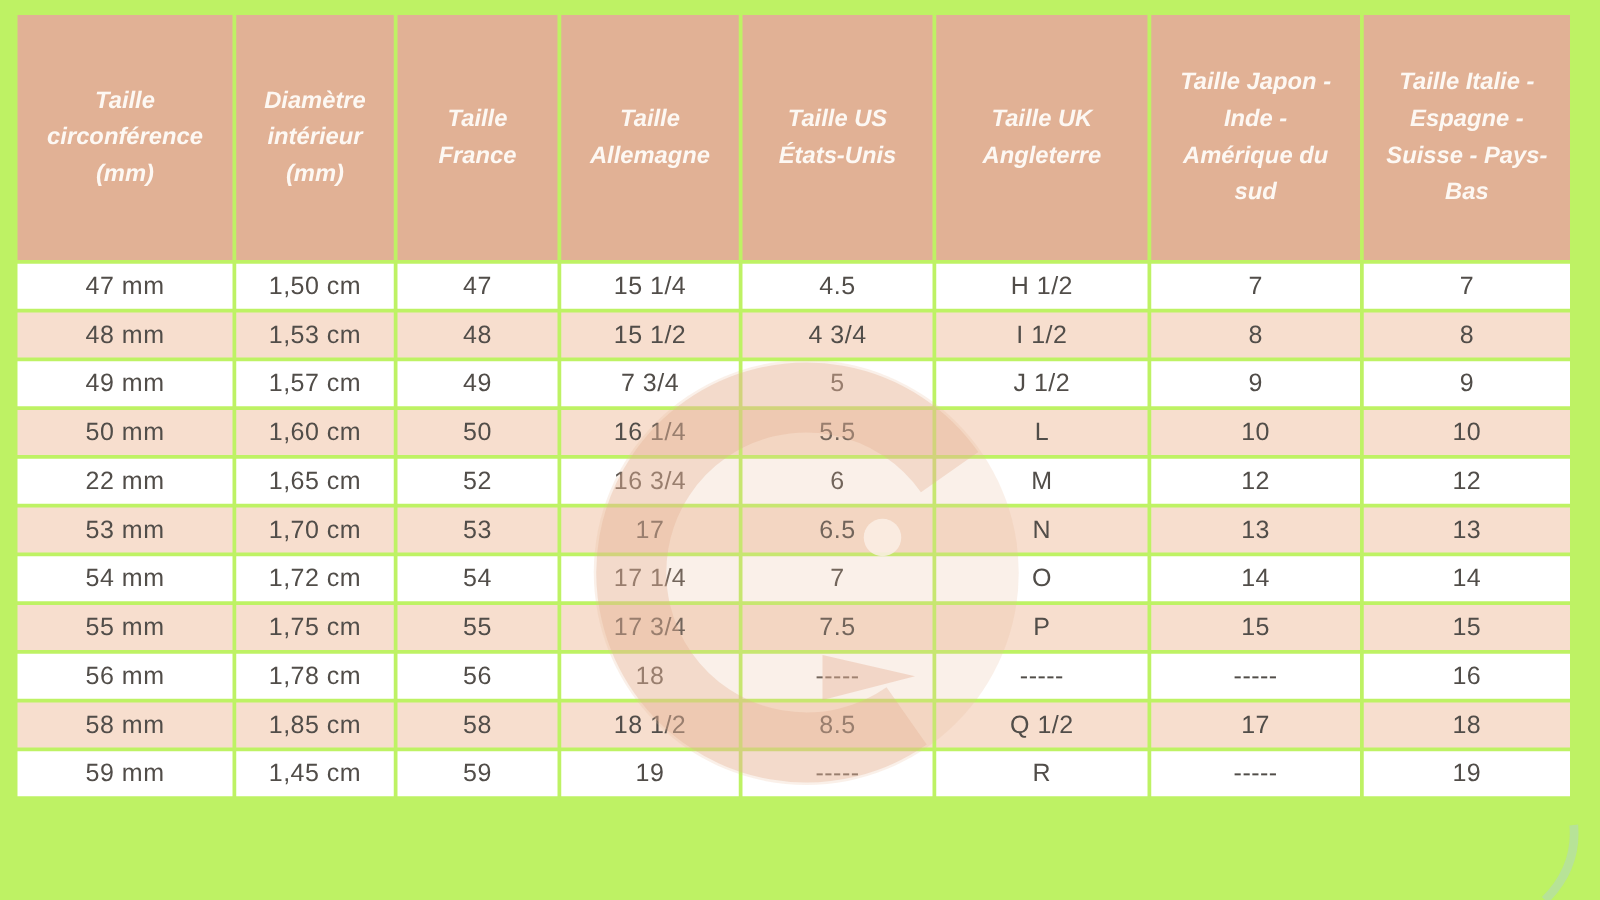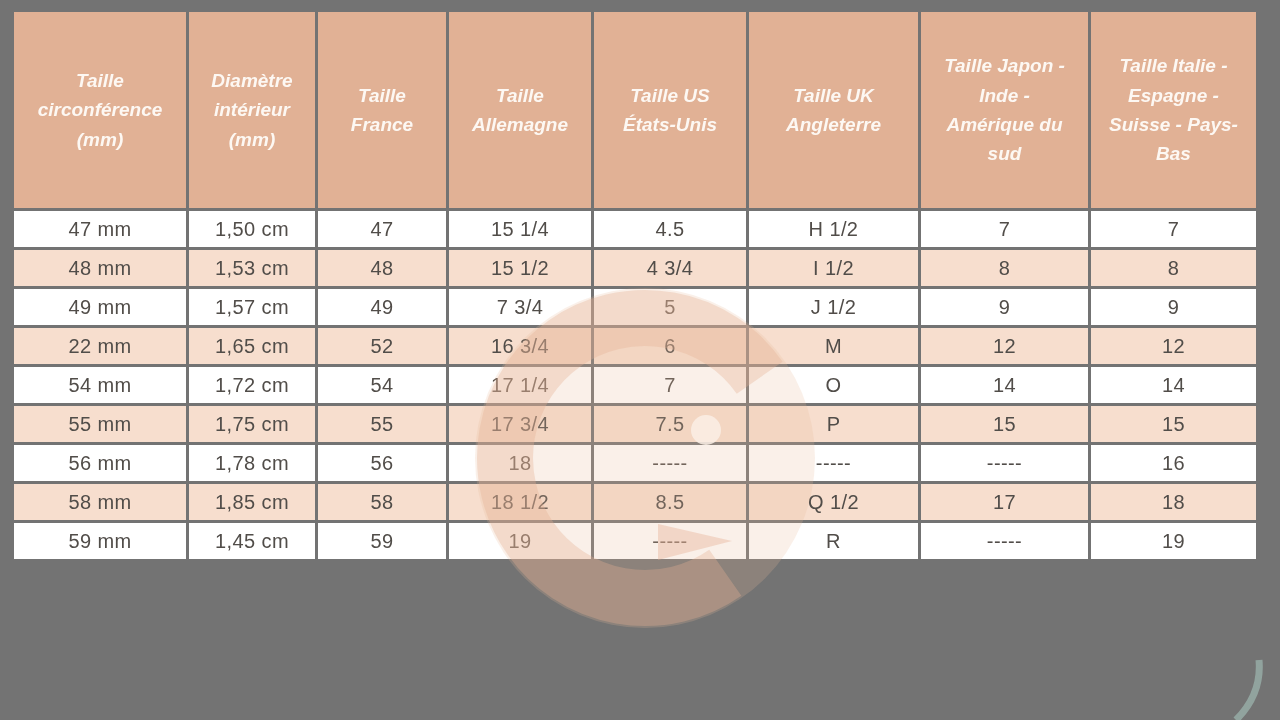--- a/index.html
+++ b/index.html
@@ -5,21 +5,21 @@
   * { margin: 0; padding: 0; box-sizing: border-box; }
   html, body {
     width: 1280px; height: 720px;
     overflow: hidden;
     background: #ffffff;
     font-family: "Liberation Sans", sans-serif;
   }
   .page {
     position: relative;
     width: 1280px; height: 720px;
-    background: #737373;
+    background: #bef264;
     overflow: hidden;
   }
   table.size-table {
     position: absolute;
     left: 11px; top: 9px;
     width: 1248px;
     table-layout: fixed;
     border-collapse: separate;
     border-spacing: 3px;
   }
@@ -122,30 +122,50 @@
           <td>49 mm</td>
           <td>1,57 cm</td>
           <td>49</td>
           <td>7 3/4</td>
           <td>5</td>
           <td>J 1/2</td>
           <td>9</td>
           <td>9</td>
         </tr>
         <tr>
+          <td>50 mm</td>
+          <td>1,60 cm</td>
+          <td>50</td>
+          <td>16 1/4</td>
+          <td>5.5</td>
+          <td>L</td>
+          <td>10</td>
+          <td>10</td>
+        </tr>
+        <tr>
           <td>22 mm</td>
           <td>1,65 cm</td>
           <td>52</td>
           <td>16 3/4</td>
           <td>6</td>
           <td>M</td>
           <td>12</td>
           <td>12</td>
         </tr>
         <tr>
+          <td>53 mm</td>
+          <td>1,70 cm</td>
+          <td>53</td>
+          <td>17</td>
+          <td>6.5</td>
+          <td>N</td>
+          <td>13</td>
+          <td>13</td>
+        </tr>
+        <tr>
           <td>54 mm</td>
           <td>1,72 cm</td>
           <td>54</td>
           <td>17 1/4</td>
           <td>7</td>
           <td>O</td>
           <td>14</td>
           <td>14</td>
         </tr>
         <tr>

